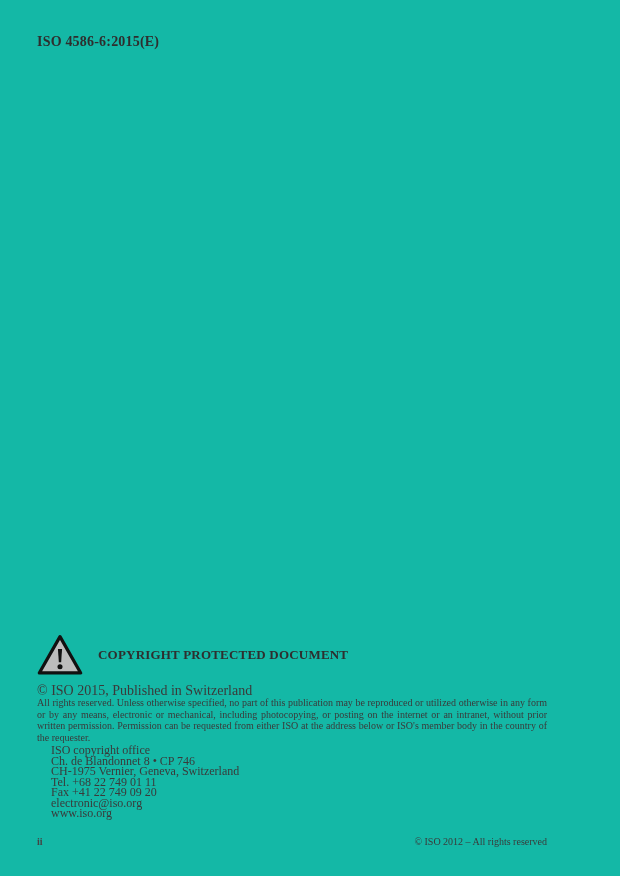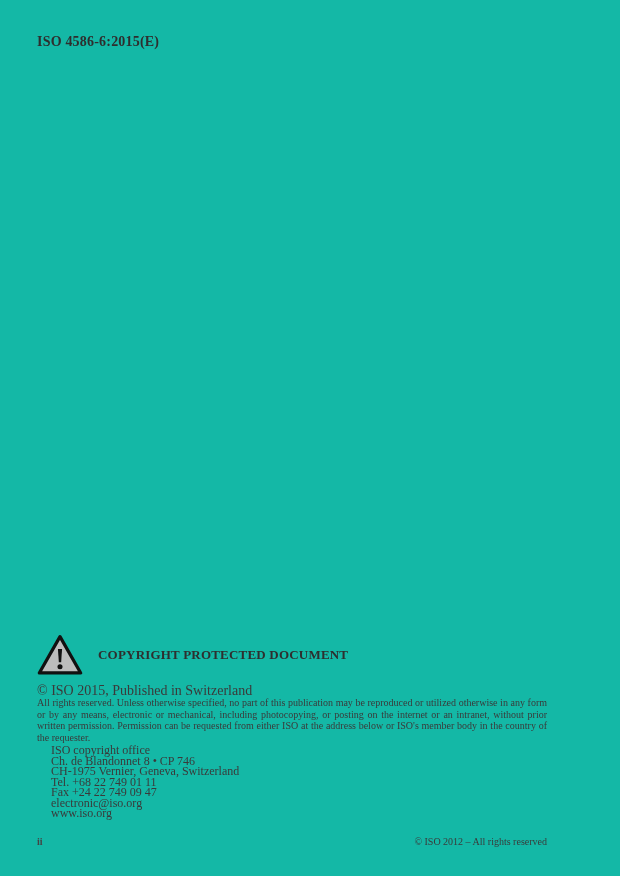--- a/index.html
+++ b/index.html
@@ -105,21 +105,21 @@
 
   <div class="published-line">© ISO 2015, Published in Switzerland</div>
 
   <div class="rights-paragraph">All rights reserved. Unless otherwise specified, no part of this publication may be reproduced or utilized otherwise in any form or by any means, electronic or mechanical, including photocopying, or posting on the internet or an intranet, without prior written permission. Permission can be requested from either ISO at the address below or ISO's member body in the country of the requester.</div>
 
   <div class="address-block">
     <div>ISO copyright office</div>
     <div>Ch. de Blandonnet 8 • CP 746</div>
     <div>CH-1975 Vernier, Geneva, Switzerland</div>
     <div>Tel. +68 22 749 01 11</div>
-    <div>Fax +24 22 749 09 47</div>
+    <div>Fax +41 22 749 09 20</div>
     <div>electronic@iso.org</div>
     <div>www.iso.org</div>
   </div>
 
   <div class="page-footer">
     <span class="page-num">ii</span>
     <span>© ISO 2012 – All rights reserved</span>
   </div>
 
 </div>

